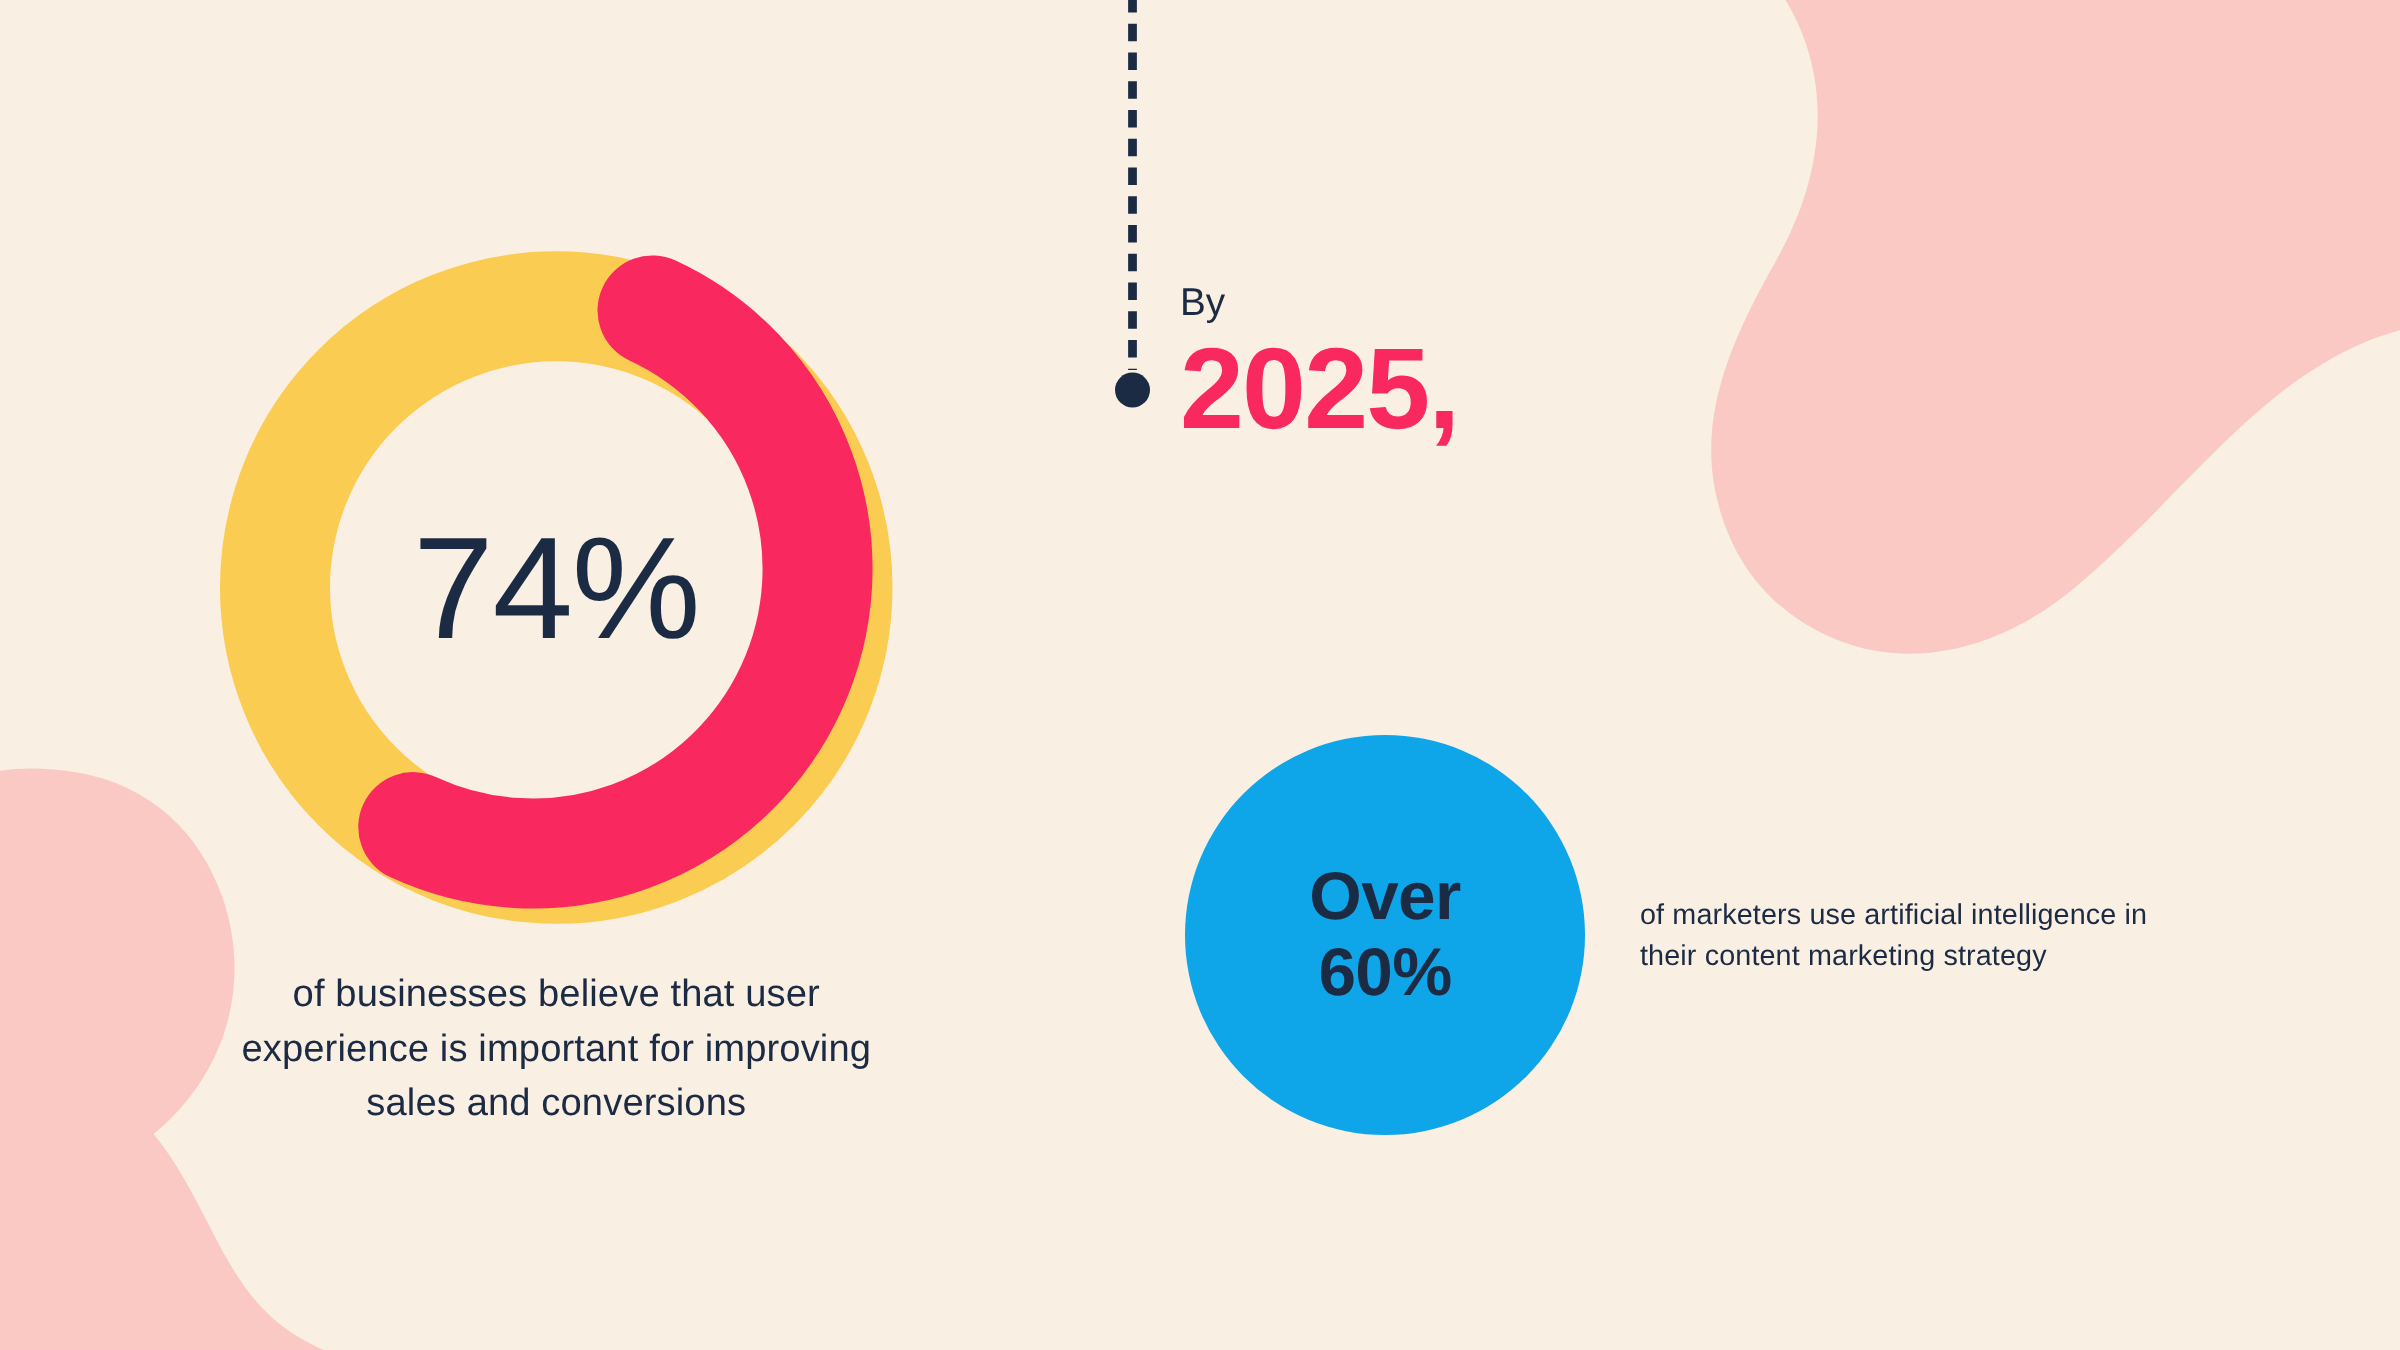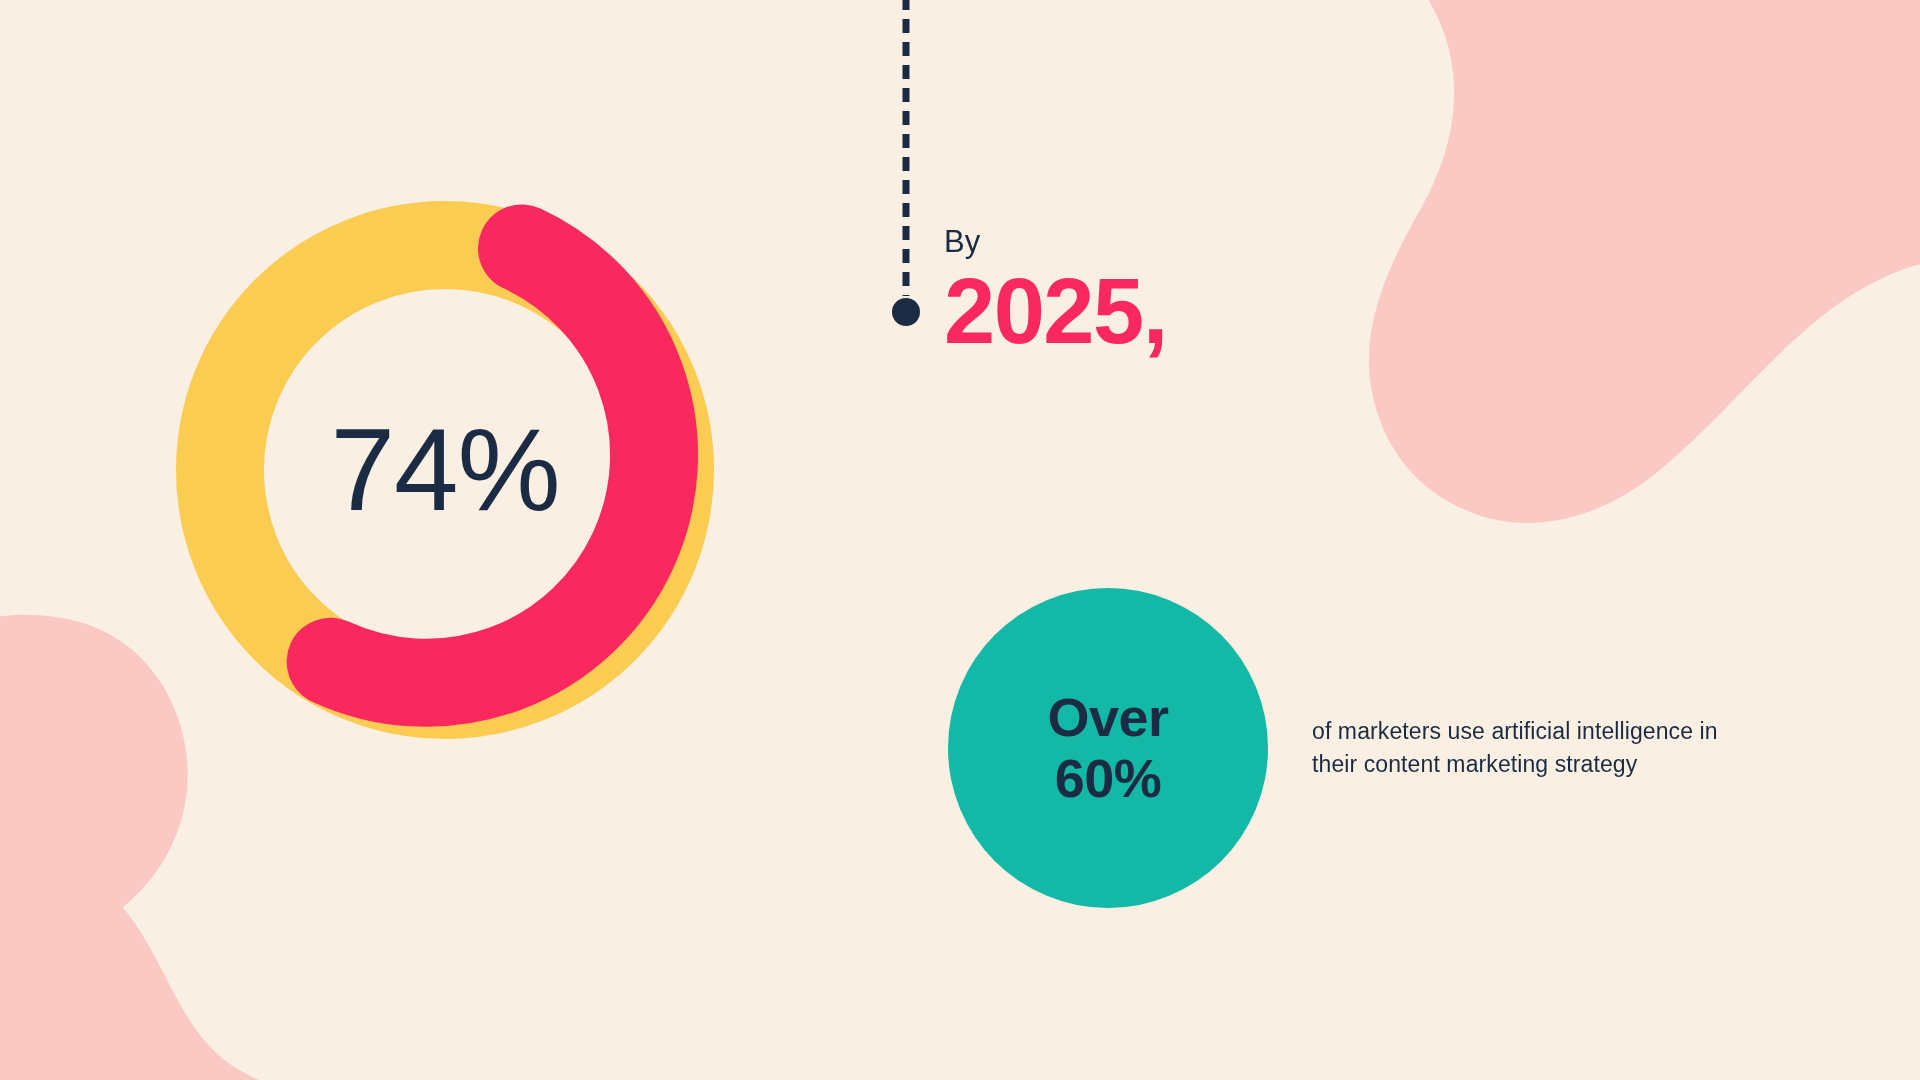--- a/index.html
+++ b/index.html
@@ -115,21 +115,21 @@
     position: absolute;
     left: 948px;
     top: 588px;
     display: flex;
     align-items: center;
   }
   .circle-badge {
     width: 320px;
     height: 320px;
     border-radius: 50%;
-    background: #14b8a6;
+    background: #0ea5e9;
     display: flex;
     align-items: center;
     justify-content: center;
     flex: 0 0 auto;
   }
   .circle-badge-text {
     text-align: center;
     font-size: 54px;
     font-weight: 700;
     line-height: 1.13;
@@ -197,20 +197,21 @@
 
         <circle cx="290" cy="290" r="225" fill="none" stroke="#fbcc52" stroke-width="88"></circle>
 
         <path d="M 367.0 68.4
                  A 225 225 0 1 1 175.6 481.7" fill="none" stroke="#f9285f" stroke-width="88" stroke-linecap="round"></path>
 
         <circle cx="290" cy="290" r="137" fill="#faefe3"></circle>
       </svg>
       <div class="donut-center-label">74%</div>
     </div>
+    <div class="donut-caption">of businesses believe that user experience is important for improving sales and conversions</div>
   </div>
 
   <div class="year-block">
     <div class="year-pre">By</div>
     <div class="year-big">2025,</div>
   </div>
 
   <div class="circle-stat">
     <div class="circle-badge">
       <div class="circle-badge-text">Over

